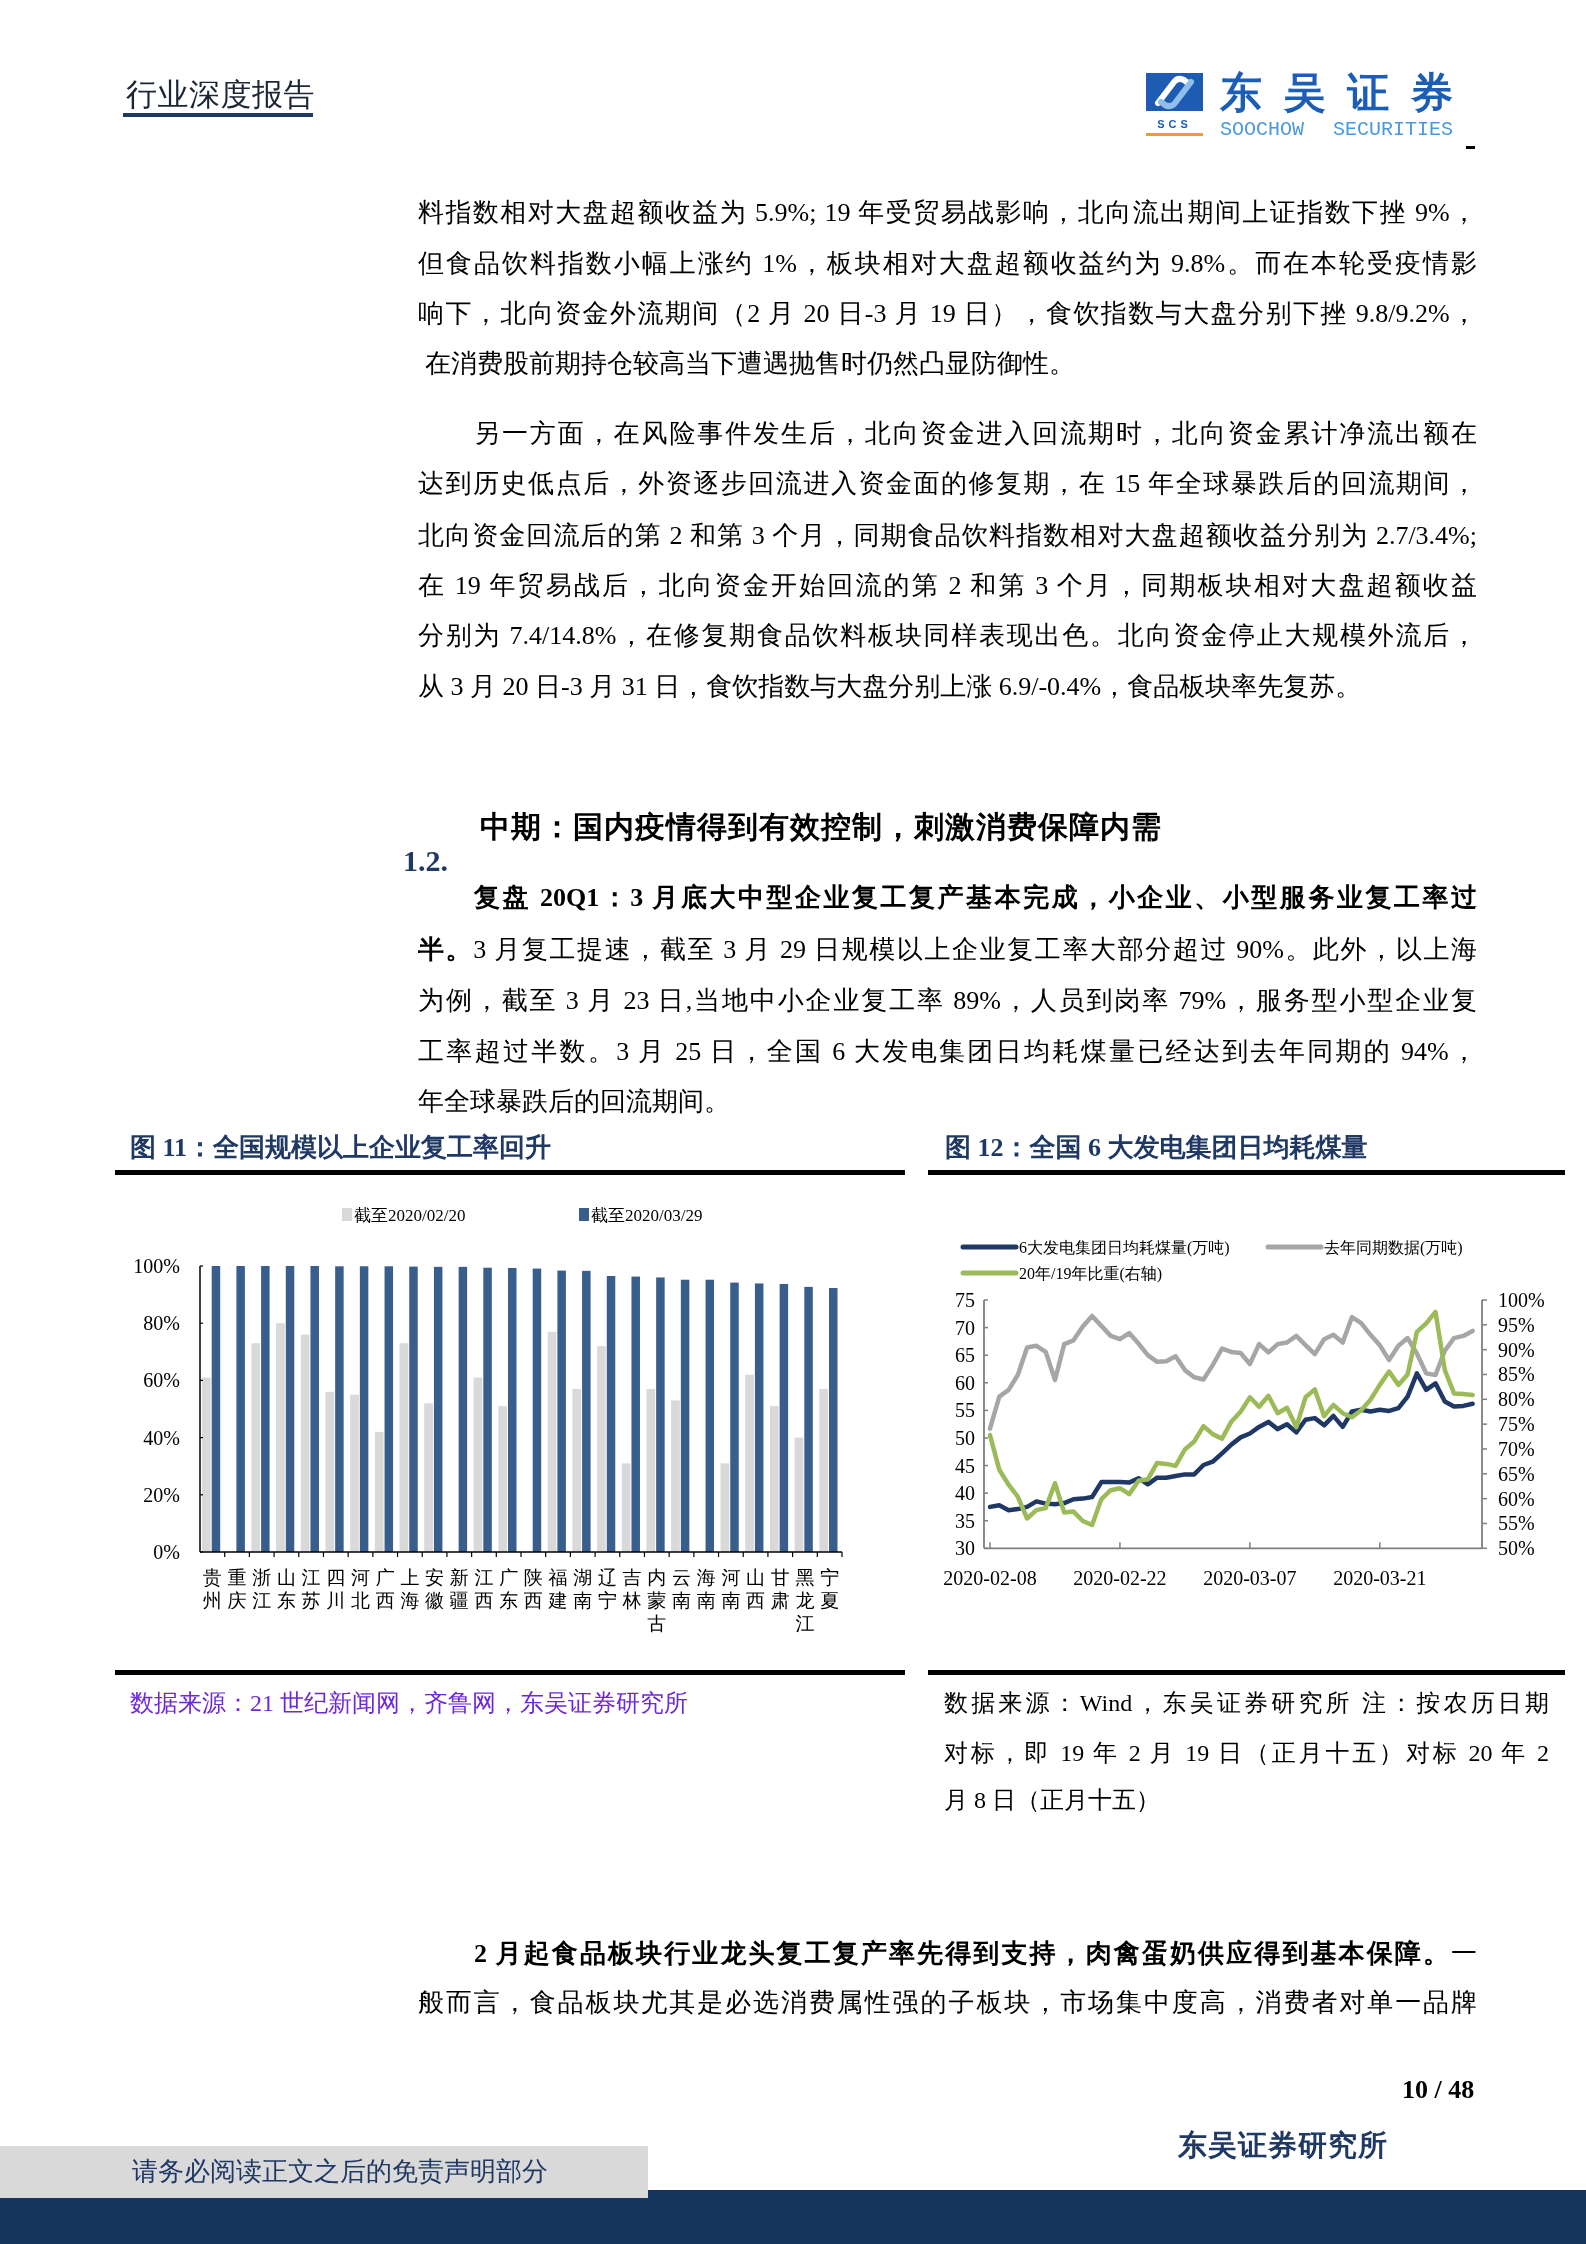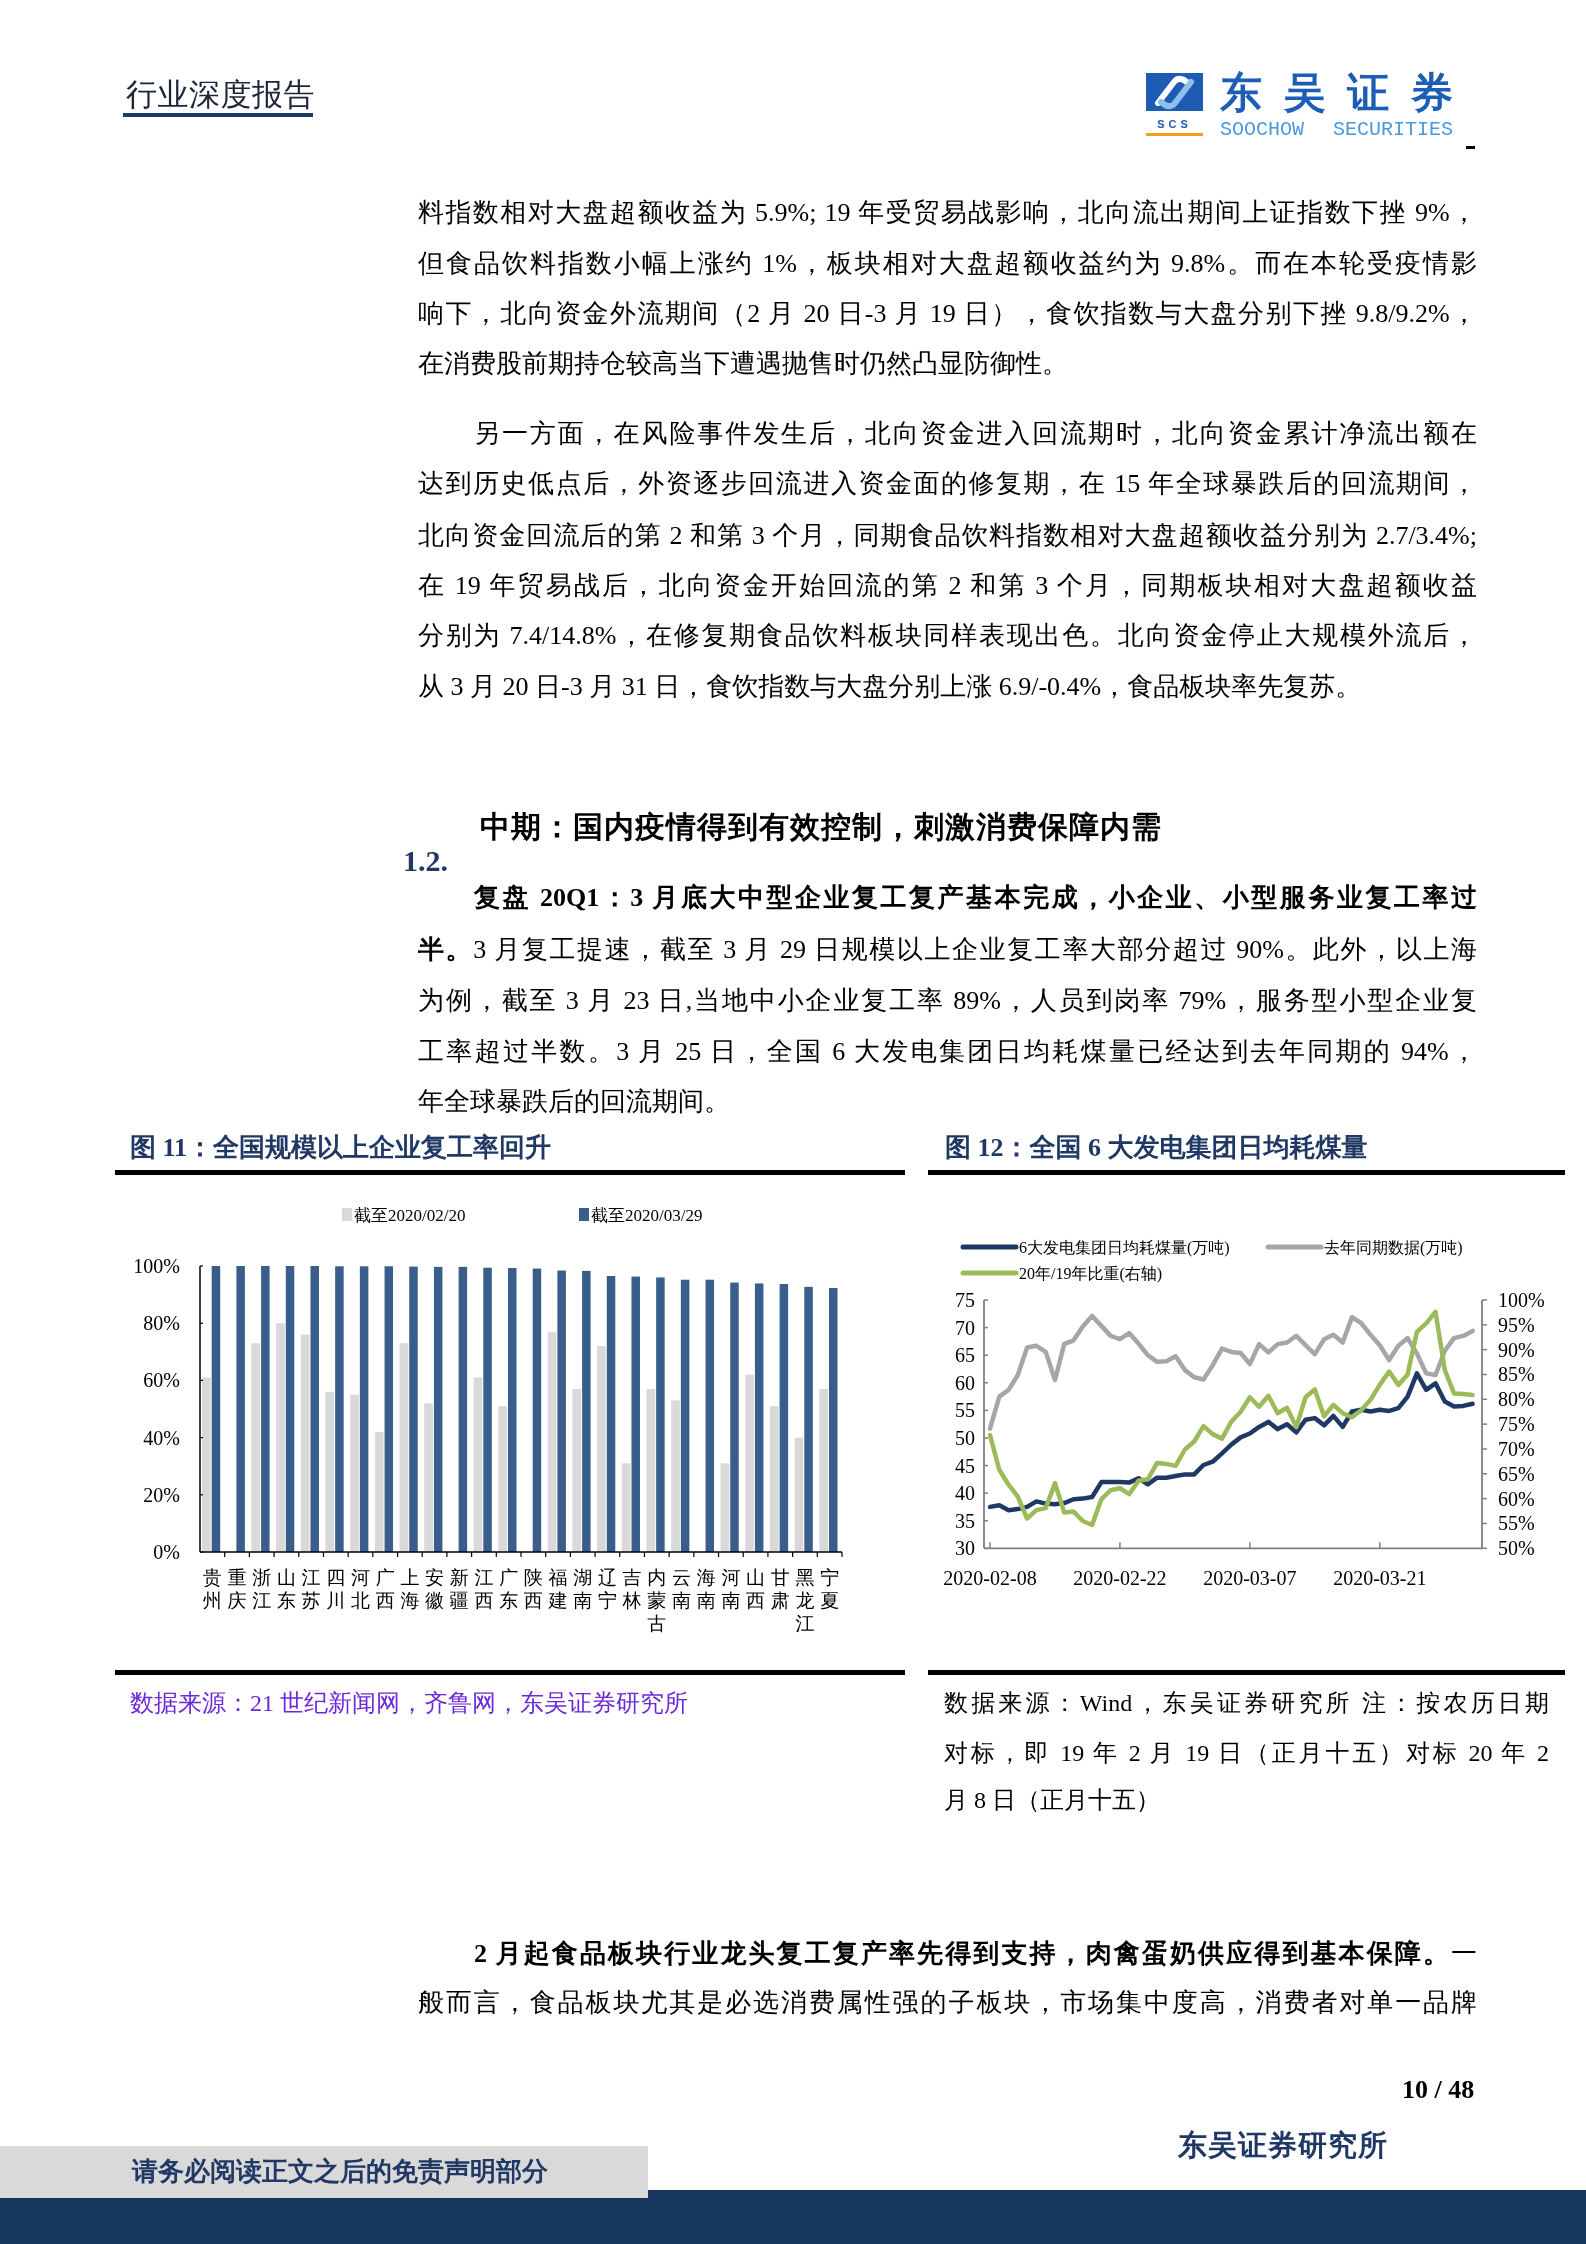--- a/index.html
+++ b/index.html
@@ -33,21 +33,21 @@
   .src{font-size:24px;line-height:48px;color:#6d28d9;white-space:nowrap;}
   .src-j{position:absolute;width:605px;font-size:24px;line-height:48px;text-align:justify;text-align-last:justify;}
   .src-j.last{text-align-last:left;}
   .chart-svg{position:absolute;overflow:visible;}
   .chart-svg text{font-family:"Liberation Serif","DejaVu Serif",serif;fill:#000;}
   
   .page-num{left:1402px;top:2074px;font-size:26px;line-height:32px;font-weight:bold;color:#000;white-space:nowrap;}
   .footer-org{left:1178px;top:2127px;font-size:29px;line-height:36px;font-weight:bold;color:#1f3864;letter-spacing:1px;white-space:nowrap;}
   .footer-band{left:0;top:2190px;width:1586px;height:54px;background:#17365d;}
   .footer-box{left:0;top:2146px;width:648px;height:52px;background:#d9d9d9;}
-  .footer-disclaimer{left:132px;top:2155px;font-size:26px;line-height:34px;font-weight:bold;color:#1f3864;white-space:nowrap;}
+  .footer-disclaimer{left:132px;top:2155px;font-size:26px;line-height:34px;font-weight:normal;color:#1f3864;white-space:nowrap;}
 </style>
 </head>
 <body>
 
 <div class="abs hdr-title">行业深度报告</div>
 <div class="abs hdr-underline"></div>
 
 <div class="abs logo">
   <svg class="logo-icon" viewBox="0 0 57 38">
     <rect x="0" y="0" width="57" height="38" fill="#1e5cb3"></rect>
@@ -57,21 +57,21 @@
   <div class="logo-abbr">SCS</div>
   <div class="logo-bar"></div>
   <div class="logo-cn fit" style="">东吴证券</div>
   <div class="logo-en fit" style="">SOOCHOW SECURITIES</div>
 </div>
 <div class="abs hdr-dash"></div>
 
 <div class="line fit" style="top: 188px;">料指数相对大盘超额收益为 5.9%; 19 年受贸易战影响，北向流出期间上证指数下挫 9%，</div>
 <div class="line fit" style="top: 239px;">但食品饮料指数小幅上涨约 1%，板块相对大盘超额收益约为 9.8%。而在本轮受疫情影</div>
 <div class="line fit" style="top: 289px;">响下，北向资金外流期间（2 月 20 日-3 月 19 日），食饮指数与大盘分别下挫 9.8/9.2%，</div>
-<div class="line fit last" style="top: 339px;">在消费股前期持仓较高当下遭遇抛售时仍然凸显防御性。</div>
+<div class="line fit last" style="top: 339px; margin-left: 7px;">在消费股前期持仓较高当下遭遇抛售时仍然凸显防御性。</div>
 
 <div class="line fit indent" style="top: 409px;">另一方面，在风险事件发生后，北向资金进入回流期时，北向资金累计净流出额在</div>
 <div class="line fit" style="top: 459px;">达到历史低点后，外资逐步回流进入资金面的修复期，在 15 年全球暴跌后的回流期间，</div>
 <div class="line fit" style="top: 511px;">北向资金回流后的第 2 和第 3 个月，同期食品饮料指数相对大盘超额收益分别为 2.7/3.4%;</div>
 <div class="line fit" style="top: 561px;">在 19 年贸易战后，北向资金开始回流的第 2 和第 3 个月，同期板块相对大盘超额收益</div>
 <div class="line fit" style="top: 611px;">分别为 7.4/14.8%，在修复期食品饮料板块同样表现出色。北向资金停止大规模外流后，</div>
 <div class="line fit last" style="top: 662px;">从 3 月 20 日-3 月 31 日，食饮指数与大盘分别上涨 6.9/-0.4%，食品板块率先复苏。</div>
 
 <div class="abs section-num">1.2.</div>
 <div class="abs section-title">中期：国内疫情得到有效控制，刺激消费保障内需</div>

